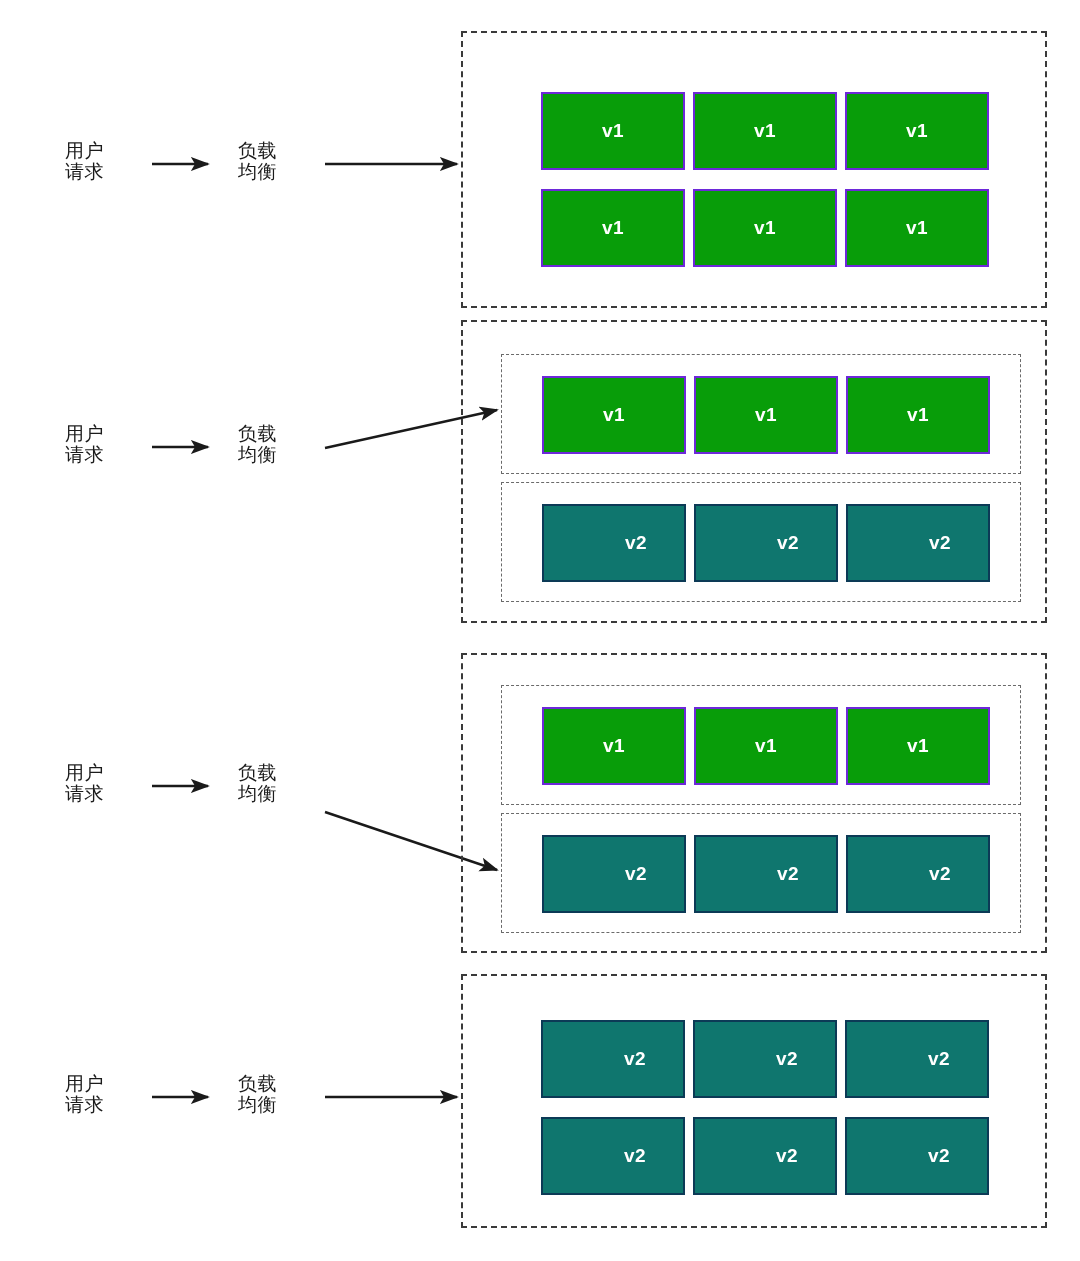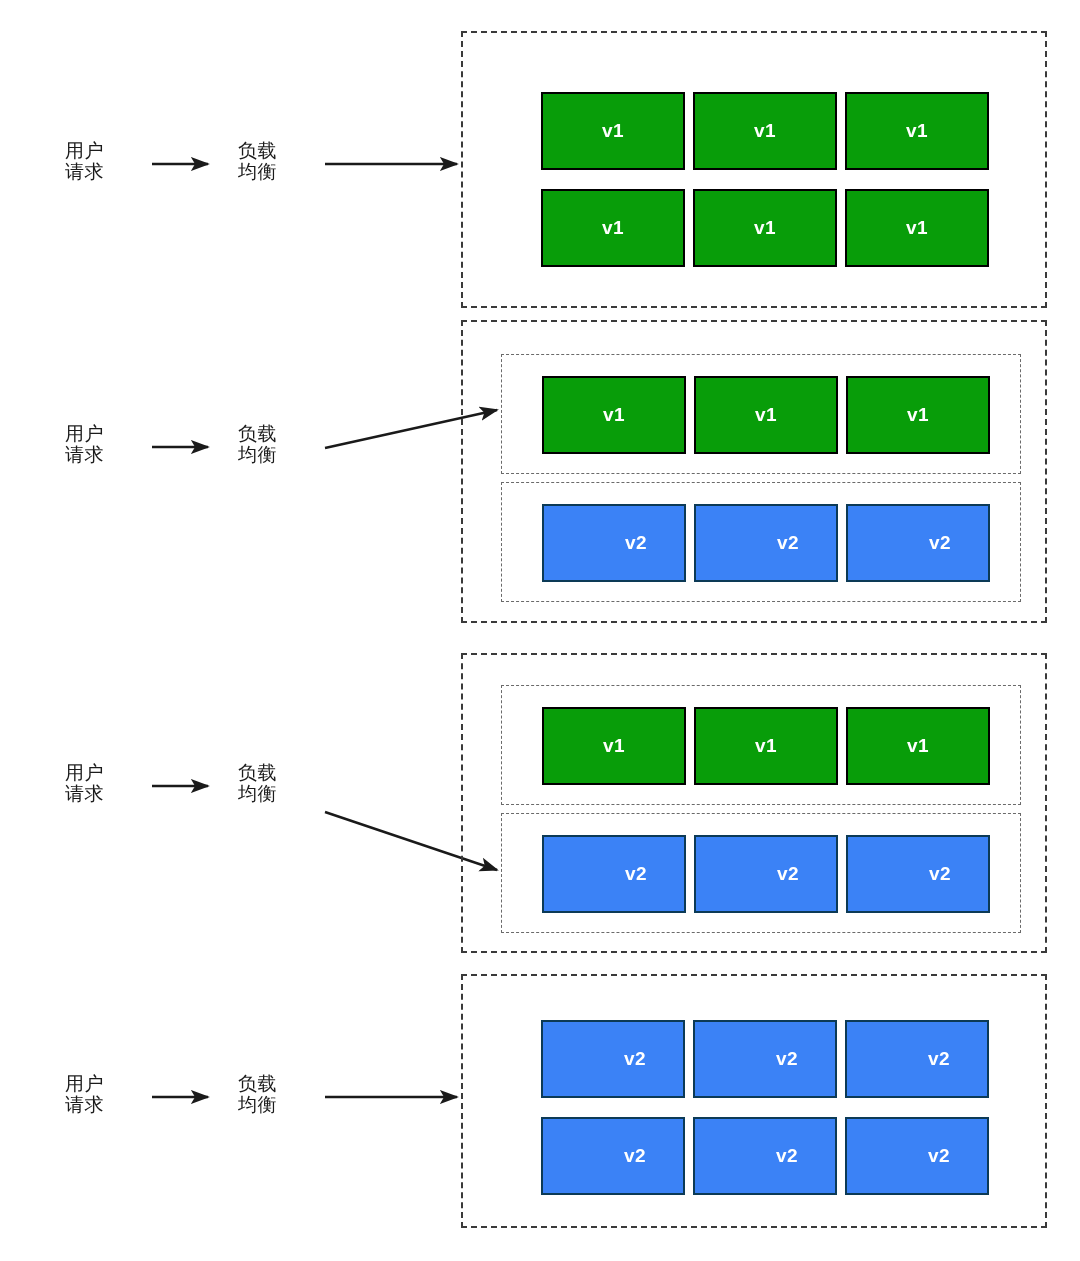--- a/index.html
+++ b/index.html
@@ -63,24 +63,24 @@
     display: flex;
     align-items: center;
     justify-content: center;
     color: #ffffff;
     font-size: 19px;
     font-weight: 700;
     letter-spacing: 0.5px;
   }
   .inst.v1 {
     background: #089d09;
-    border: 2px solid #000000;
+    border: 2px solid #6d28d9;
   }
   .inst.v2 {
-    background: #3b82f6;
+    background: #0f766e;
     border: 2px solid #0c3a56;
     padding-left: 44px;
   }
 </style>
 </head>
 <body>
 
 <div id="canvas">
 
   <svg id="arrow-layer" viewBox="0 0 1080 1261" xmlns="http://www.w3.org/2000/svg">

